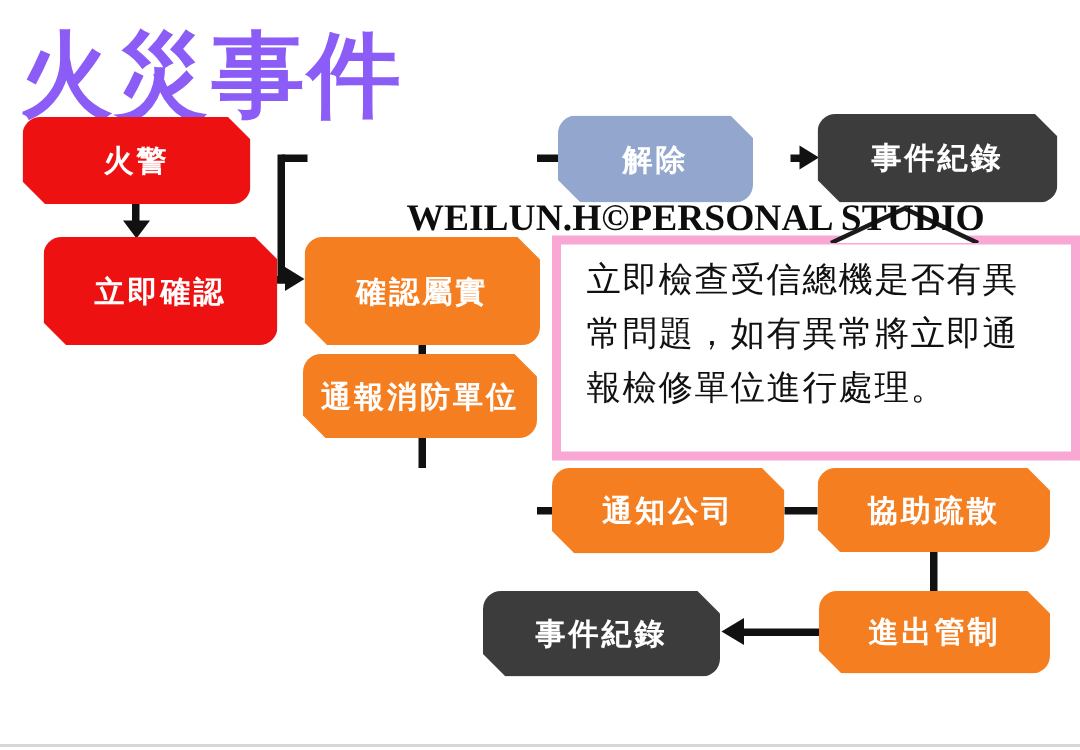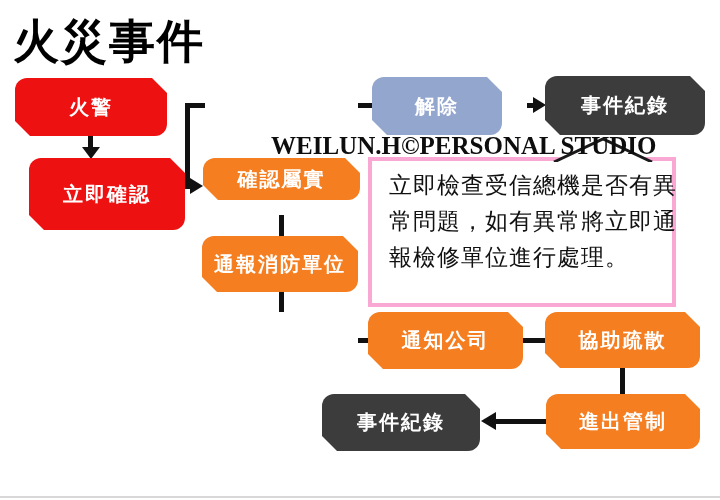--- a/index.html
+++ b/index.html
@@ -5,21 +5,21 @@
   html,body{margin:0;padding:0;}
   body{font-family:"DejaVu Sans","Liberation Sans",sans-serif;}
   .slide{
     position:relative; width:720px; height:500px; background:#ffffff;
     overflow:hidden;
   }
   .bottom-rule{position:absolute;left:0;top:496px;width:720px;height:2px;background:#d8d8d8;}
 
   .page-title{
     position:absolute; left:13px; top:16px;
-    font-size:46px; font-weight:bold; color:#000000; letter-spacing:2px;
+    font-size:62px; font-weight:bold; color:#8b5cf6; letter-spacing:2px;
     line-height:1.1;
   }
   .watermark{
     position:absolute; left:271px; top:132px;
     font-family:"Liberation Serif","DejaVu Serif",serif;
     font-weight:bold; font-size:25px; color:#0d0d0d; letter-spacing:0px;
     z-index:30; white-space:nowrap;
   }
 
   .box{
@@ -34,22 +34,22 @@
   .orange{background:#f57e20;}
   .dark{background:#3d3c3c;}
 
   .line{position:absolute; background:#111111; z-index:5;}
   .arrowhead{position:absolute; width:0; height:0; z-index:6;}
   .ah-down{border-left:9px solid transparent; border-right:9px solid transparent; border-top:12px solid #111111;}
   .ah-right{border-top:8px solid transparent; border-bottom:8px solid transparent; border-left:13px solid #111111;}
   .ah-left{border-top:9px solid transparent; border-bottom:9px solid transparent; border-right:15px solid #111111;}
 
   .callout{
-    position:absolute; left:368px; top:157px; width:308px; height:150px;
-    background:#ffffff; border:4px solid #f9a8d4; box-sizing:border-box;
+    position:absolute; left:368px; top:157px; width:352px; height:150px;
+    background:#ffffff; border:6px solid #f9a8d4; box-sizing:border-box;
     z-index:20;
   }
   .callout-text{
     position:absolute; left:17px; top:6px; width:300px;
     font-size:23px; line-height:36px; color:#111111; font-weight:500;
     white-space:pre-line; letter-spacing:1px;
   }
   .callout-pointer{position:absolute; left:551px; top:136px; z-index:21;}
 </style>
 </head>
@@ -58,21 +58,21 @@
 <div class="slide">
 
   <div class="page-title">火災事件</div>
   <div class="watermark">WEILUN.H©PERSONAL STUDIO</div>
 
   <div class="box red" style="left:15px;  top:78px; width:152px; height:58px;">火警</div>
   <div class="box blue" style="left:372px; top:77px; width:130px; height:58px;">解除</div>
   <div class="box dark" style="left:545px; top:76px; width:160px; height:59px;">事件紀錄</div>
 
   <div class="box red" style="left:29px;  top:158px; width:156px; height:72px;">立即確認</div>
-  <div class="box orange" style="left:203px; top:158px; width:157px; height:42px;">確認屬實</div>
+  <div class="box orange" style="left:203px; top:158px; width:157px; height:72px;">確認屬實</div>
 
   <div class="box orange" style="left:202px; top:236px; width:156px; height:56px;">通報消防單位</div>
 
   <div class="box orange" style="left:368px; top:312px; width:155px; height:57px;">通知公司</div>
   <div class="box orange" style="left:545px; top:312px; width:155px; height:56px;">協助疏散</div>
 
   <div class="box dark" style="left:322px; top:394px; width:158px; height:57px;">事件紀錄</div>
   <div class="box orange" style="left:546px; top:394px; width:154px; height:55px;">進出管制</div>
 
   <div class="line" style="left:88px; top:136px; width:5px; height:12px;"></div>

